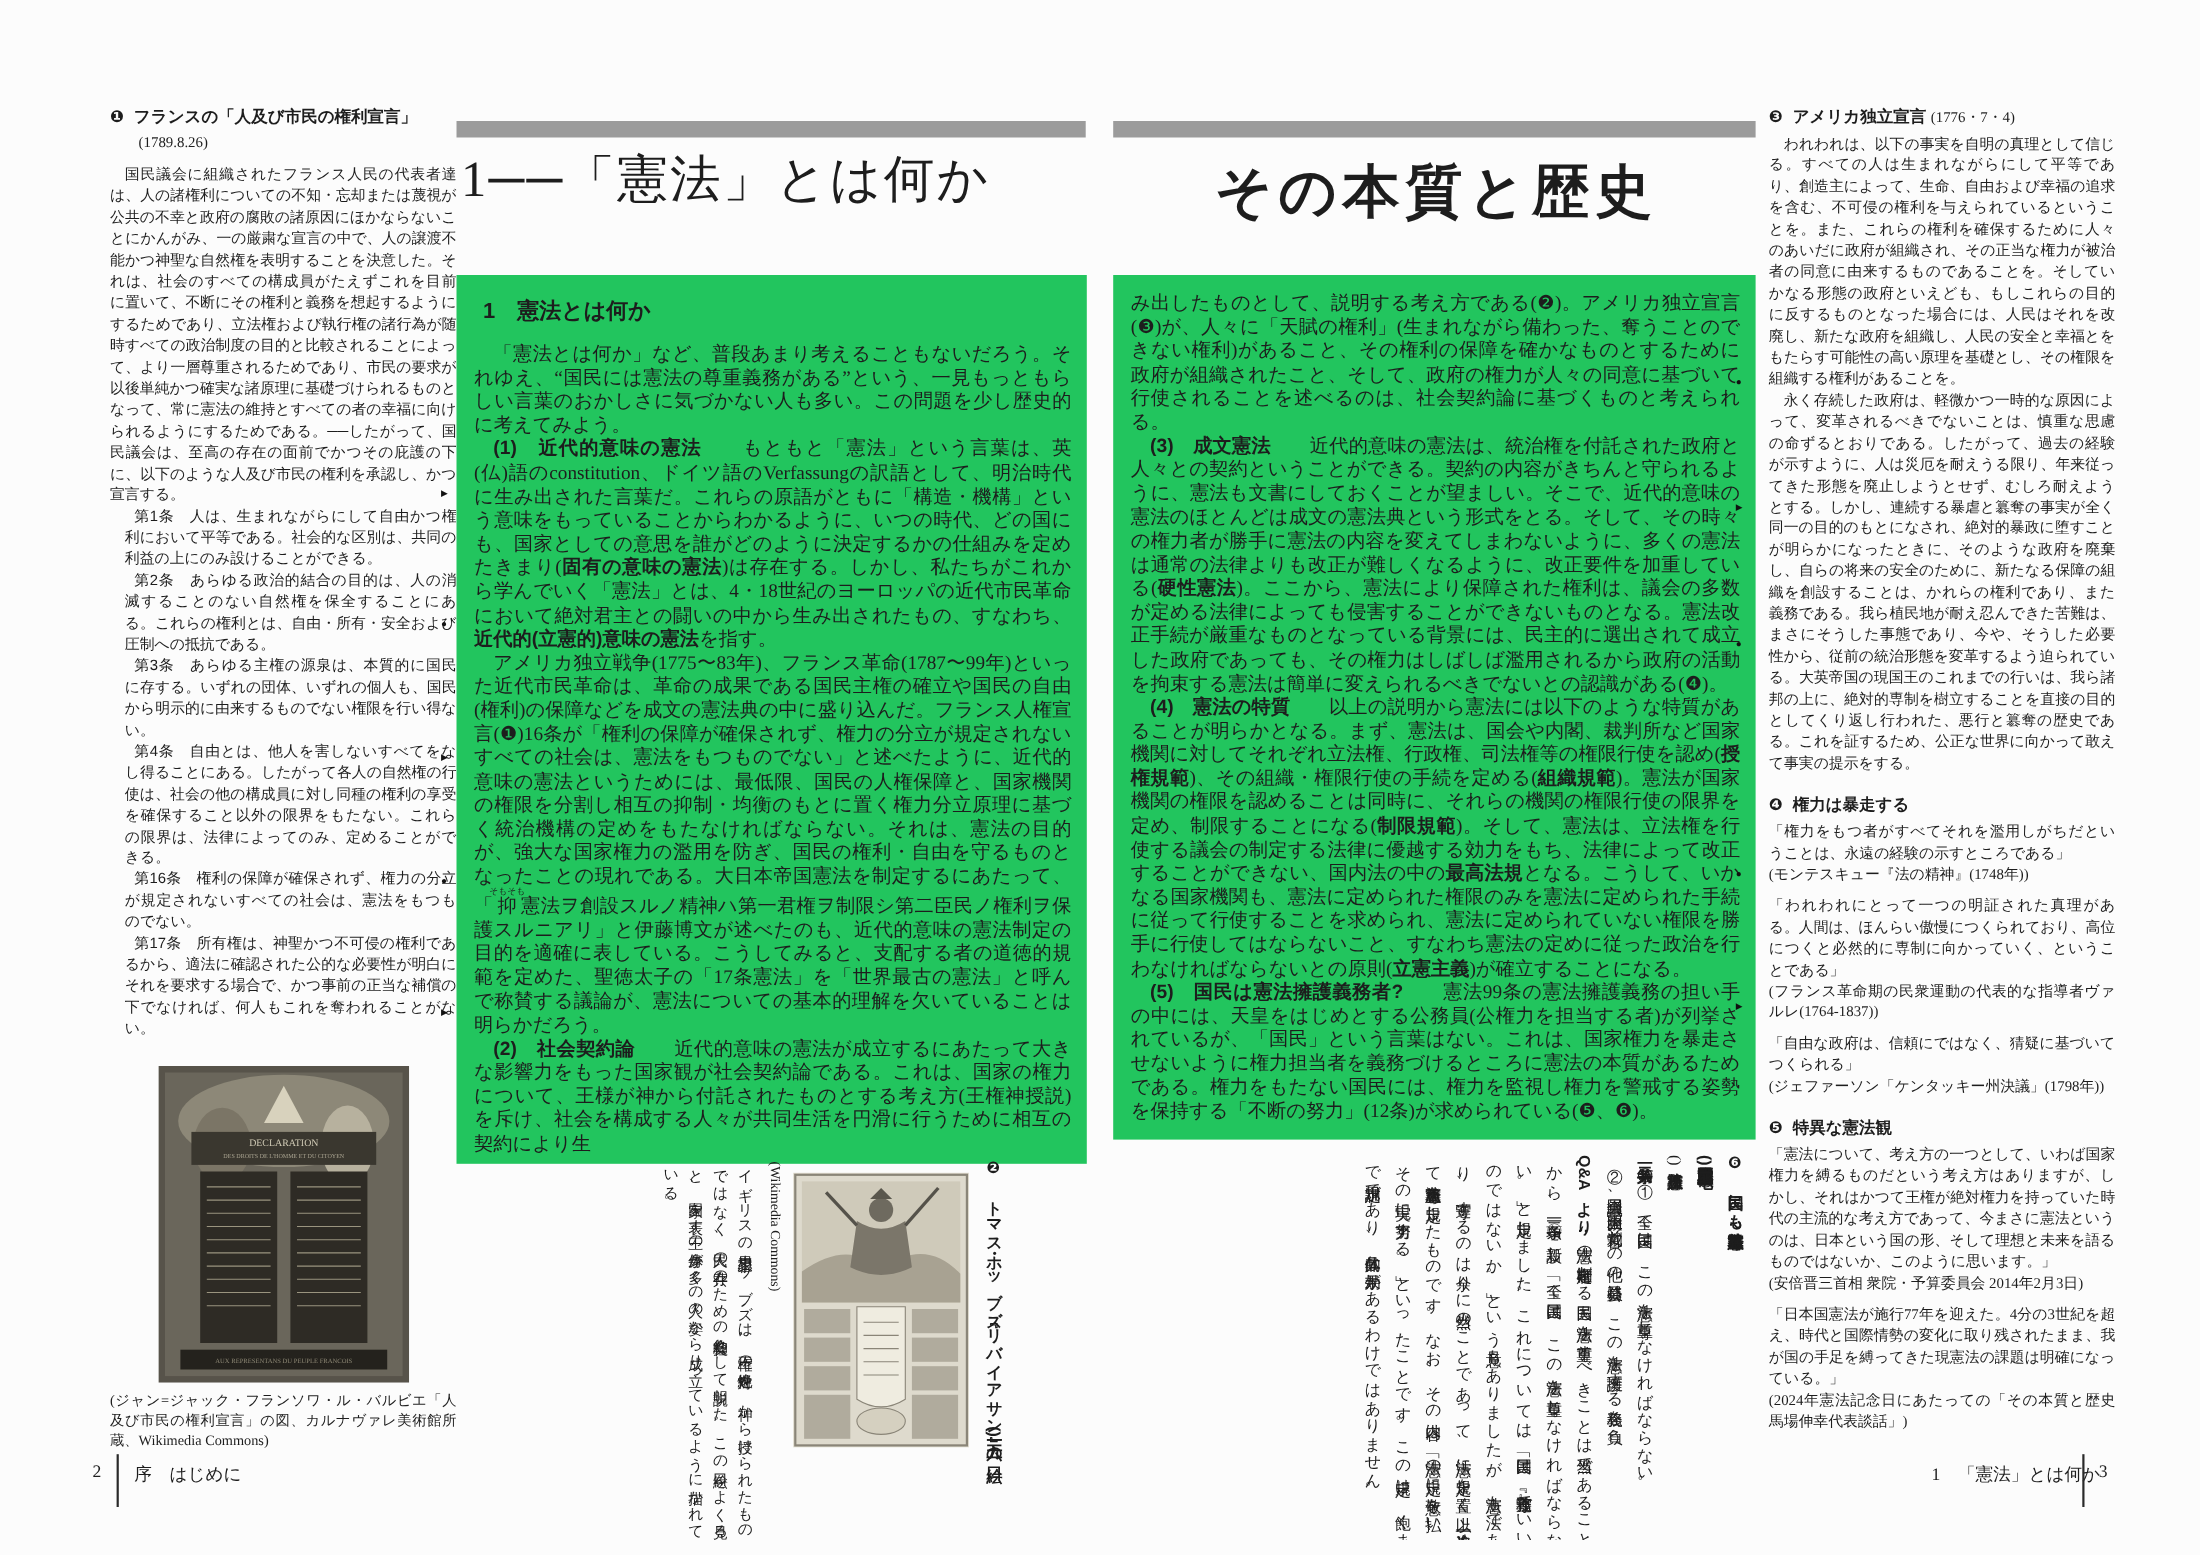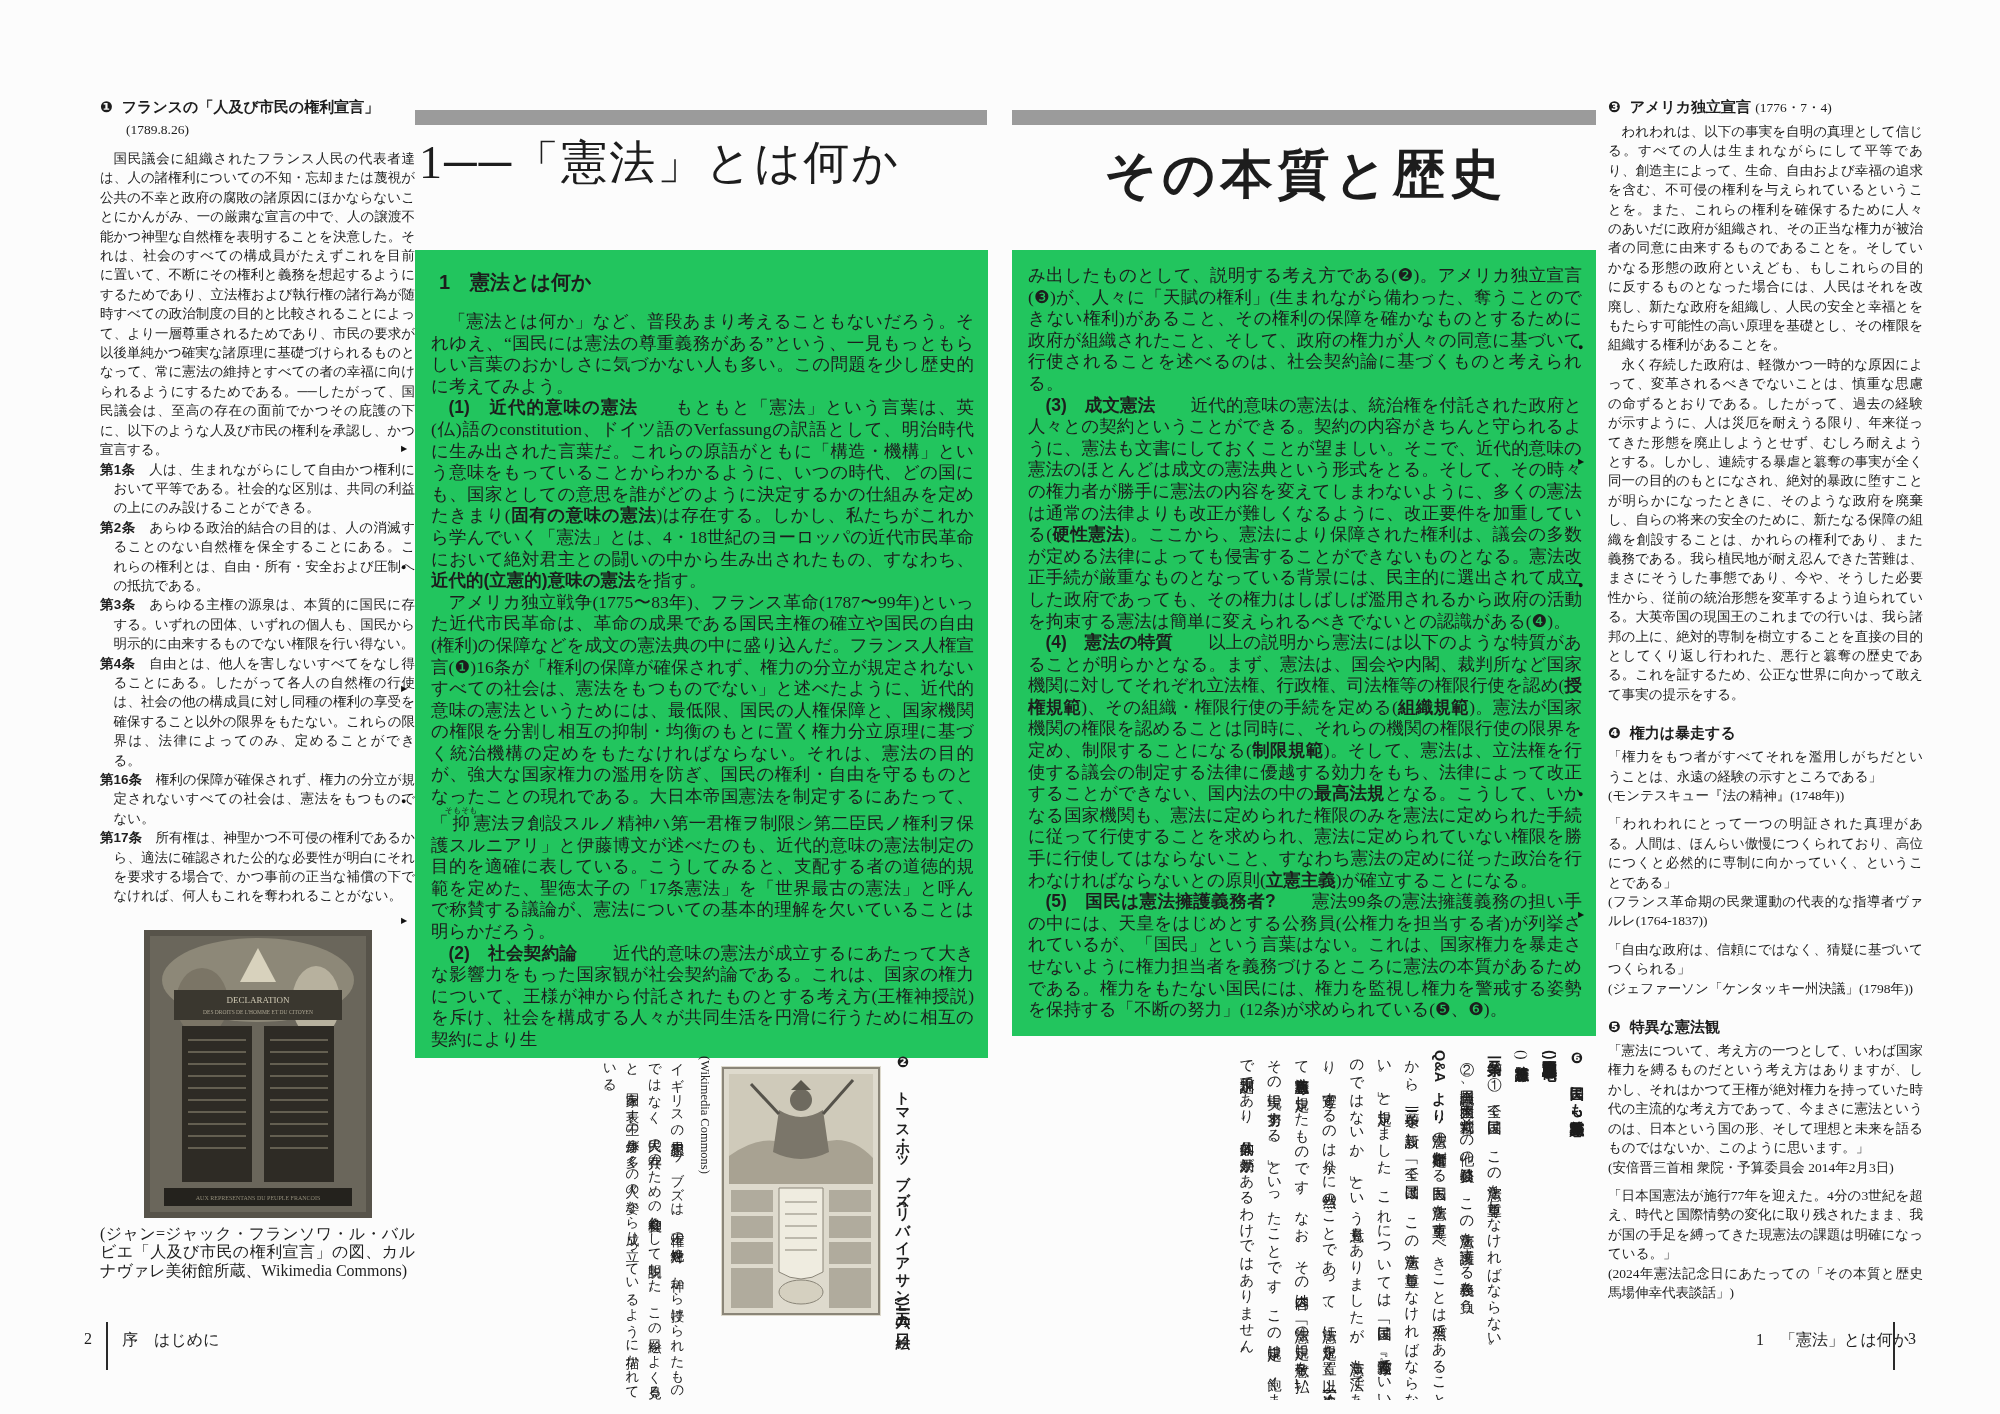--- a/index.html
+++ b/index.html
@@ -12,25 +12,25 @@
 
   
   .sidecol{width:315px;font-size:13.5px;line-height:19.4px;text-align:justify;}
   .note-h{font-family:"Liberation Sans","DejaVu Sans",sans-serif;font-weight:700;
           font-size:15px;line-height:21px;text-indent:0;margin:0 0 4px 0;}
   .note-h .mk{margin-right:9px;}
   .note-h .nd{font-family:"Liberation Serif","DejaVu Serif",serif;font-weight:400;font-size:13.5px;}
   .note-sub{font-size:13.5px;margin:0 0 10px 26px;line-height:18px;}
   .sidecol p{margin:0;text-indent:1em;}
   .sidecol p.article{text-indent:-1em;padding-left:1em;}
-  .alabel{font-family:"Liberation Sans","DejaVu Sans",sans-serif;font-weight:700;}
+  .alabel{font-family:"Liberation Sans","DejaVu Sans",sans-serif;font-weight:400;margin-left:22px;}
   .sidecol p.flush{text-indent:0;}
   .qgap{margin-top:9px !important;}
   .notegap{margin-top:18px;}
-  .img-caption{font-size:16px;line-height:18.5px;text-indent:0 !important;margin-top:7px !important;}
+  .img-caption{font-size:13px;line-height:18.5px;text-indent:0 !important;margin-top:7px !important;}
 
   
   .bar{height:15px;background:#9b9b9b;}
   .chap-title{font-size:46px;font-weight:400;letter-spacing:2px;white-space:nowrap;}
   .sub-title{font-size:52px;font-weight:700;letter-spacing:5px;white-space:nowrap;}
   .mainblock{background:#22c55e;box-sizing:border-box;padding:15px 14px 12px 16px;overflow:hidden;}
   .sec-h{font-family:"Liberation Sans","DejaVu Sans",sans-serif;font-weight:700;
          font-size:20px;margin:4px 0 15px 8px;}
   .bodytext{font-size:17.5px;line-height:21.6px;text-align:justify;}
   .bodytext p{margin:0;text-indent:1em;}

